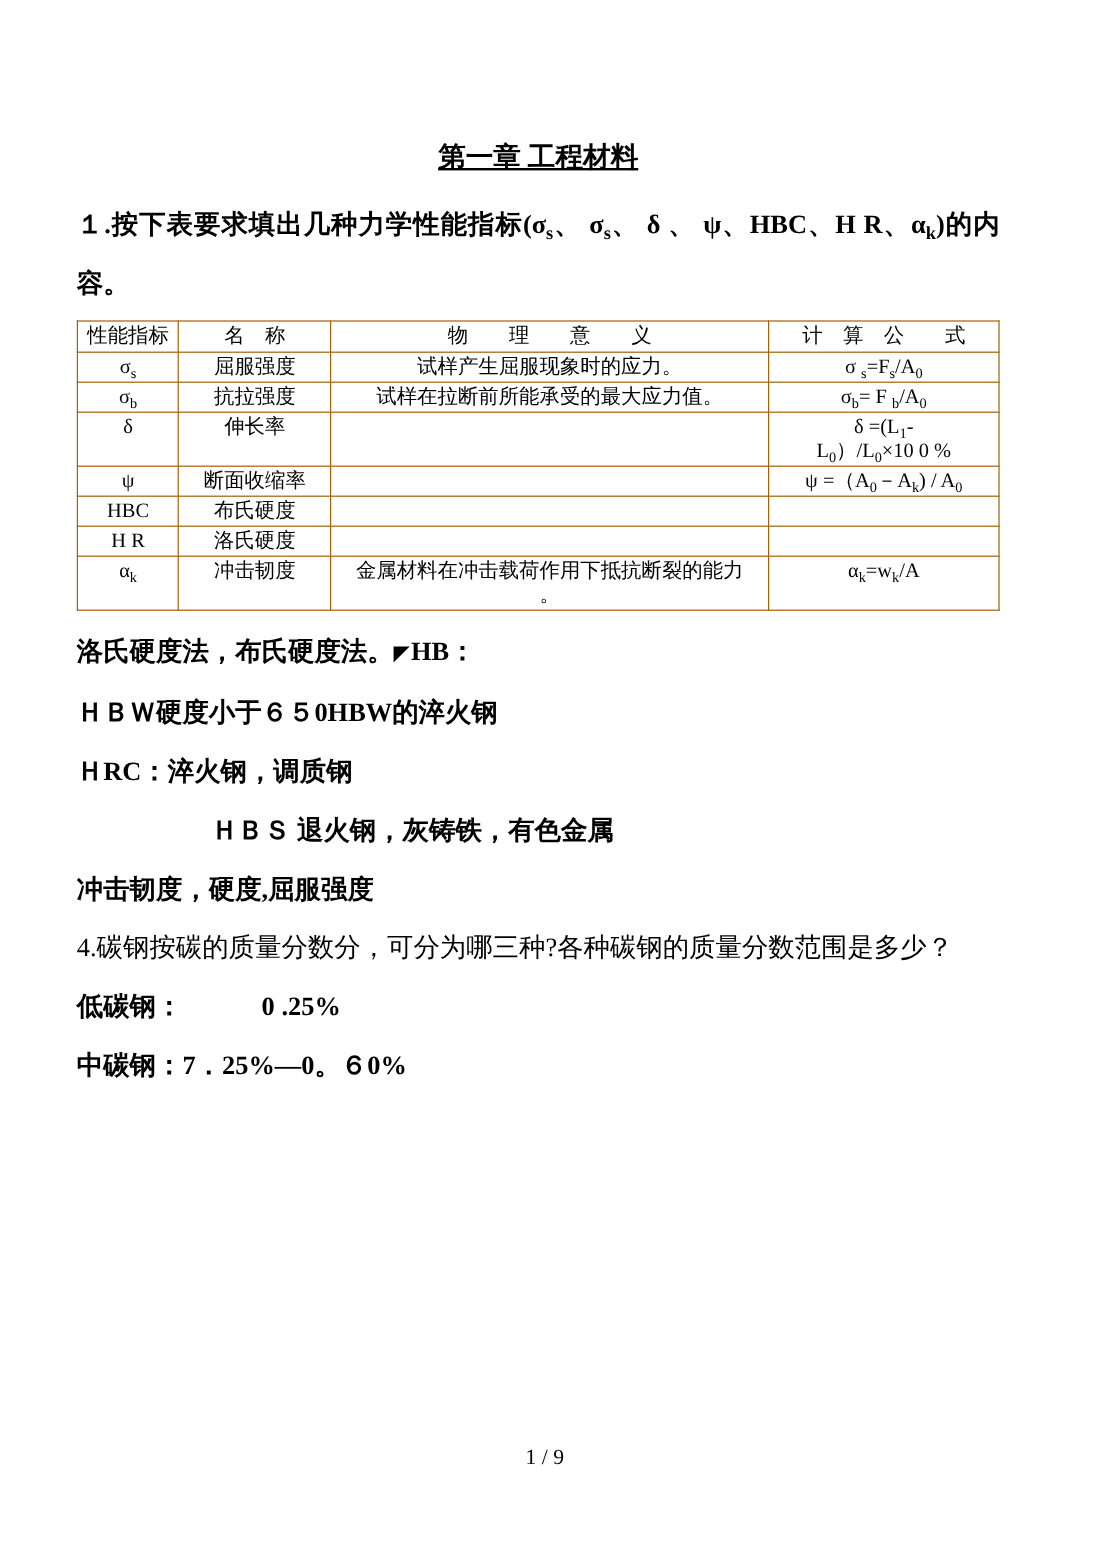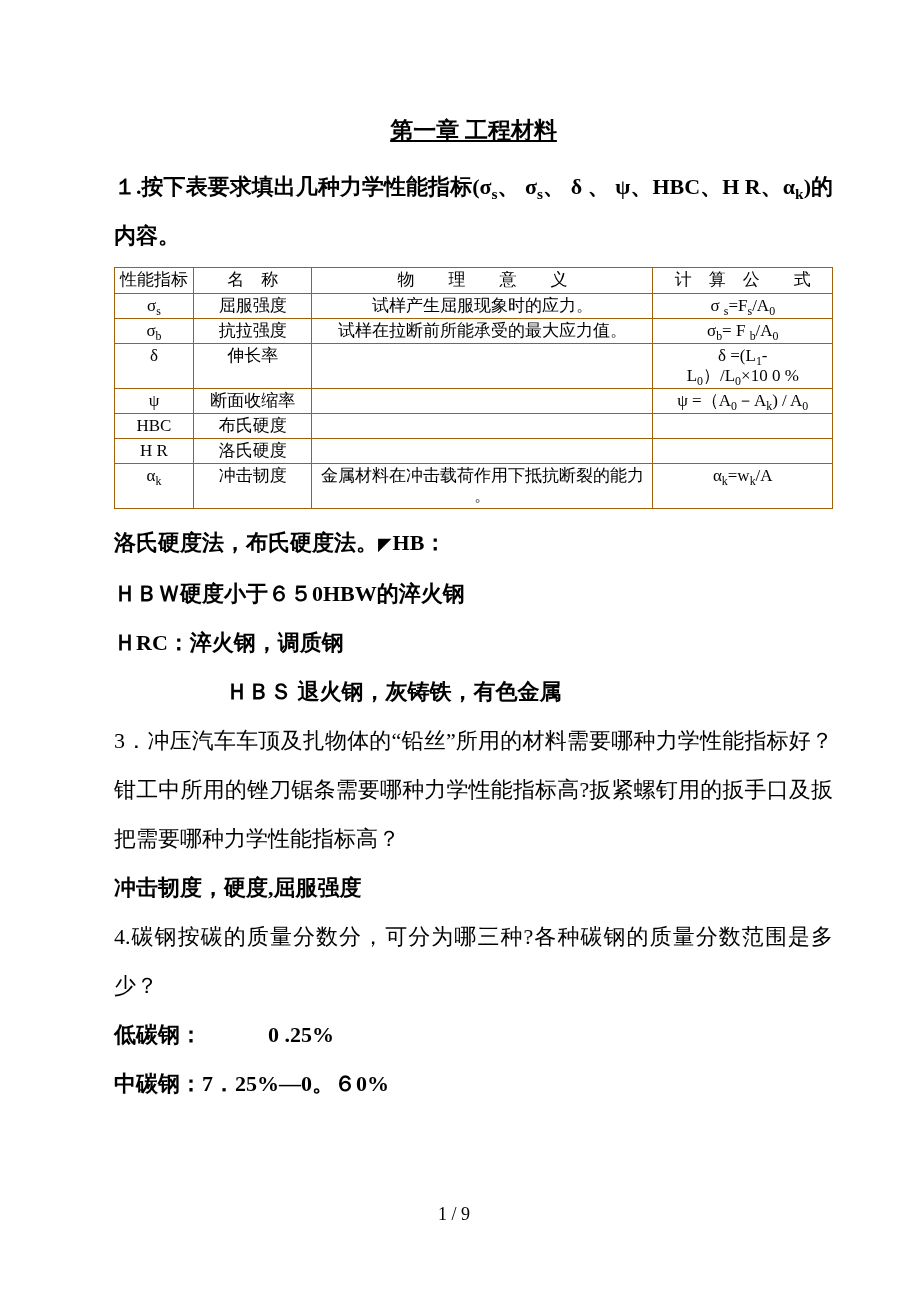--- a/index.html
+++ b/index.html
@@ -11,21 +11,21 @@
     width: 920px;
     height: 1302px;
     position: relative;
     font-family: "Liberation Serif", "DejaVu Serif", serif;
     color: #000000;
   }
   .page {
     box-sizing: border-box;
     width: 920px;
     height: 1302px;
-    padding: 116px 87px 0 114px;
+    padding: 116px 87px 0 64px;
     position: relative;
     background: #ffffff;
     overflow: hidden;
   }
   .doc-title {
     font-size: 23px;
     font-weight: bold;
     text-align: center;
     margin: 0 0 16px 0;
     line-height: 30px;
@@ -154,21 +154,20 @@
 
 
   <p class="para bold"><span>洛氏硬度法，布氏硬度法。</span><span class="pointer-icon">◤</span><span>HB：</span></p>
 
   <p class="para bold">ＨＢＷ硬度小于６５0HBW的淬火钢</p>
 
   <p class="para bold">ＨRC：淬火钢，调质钢</p>
 
   <p class="para bold indent">ＨＢＳ 退火钢，灰铸铁，有色金属</p>
 
-  <p class="para">3．冲压汽车车顶及扎物体的“铅丝”所用的材料需要哪种力学性能指标好？钳工中所用的锉刀锯条需要哪种力学性能指标高?扳紧螺钉用的扳手口及扳把需要哪种力学性能指标高？</p>
 
   <p class="para bold">冲击韧度，硬度,屈服强度</p>
 
   <p class="para">4.碳钢按碳的质量分数分，可分为哪三种?各种碳钢的质量分数范围是多少？</p>
 
   <p class="para bold">低碳钢：　　　0 .25%</p>
 
   <p class="para bold">中碳钢：7．25%—0。６0%</p>
 
   <div class="page-footer">1 / 9</div>

